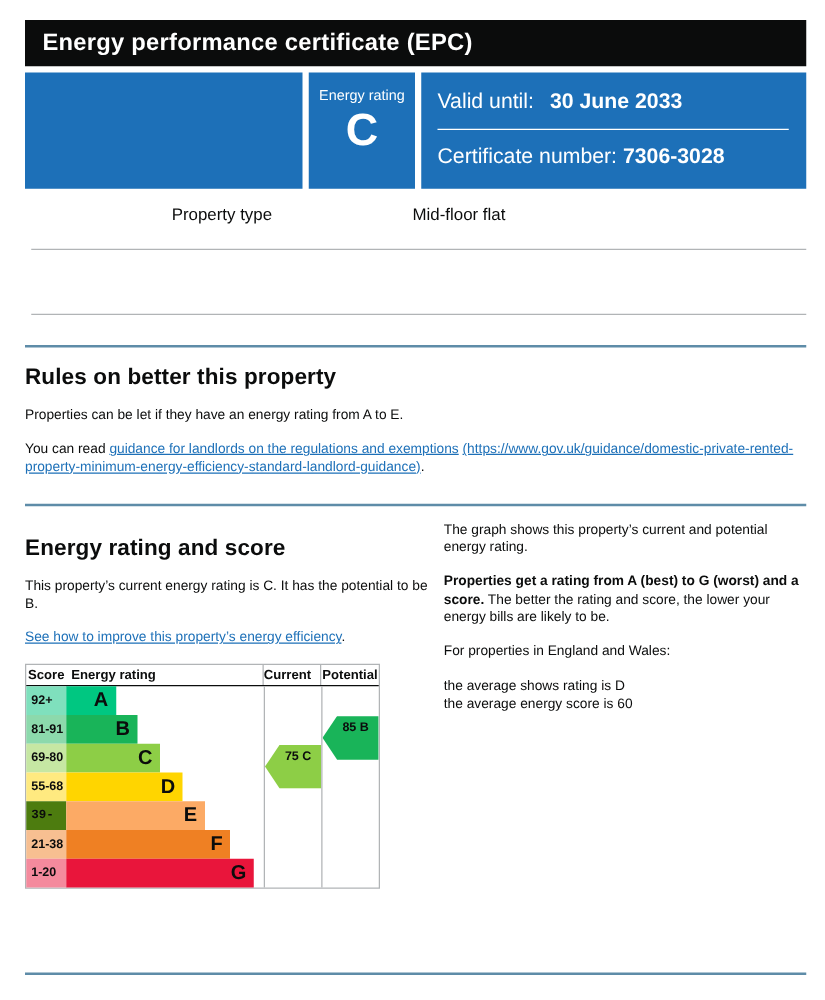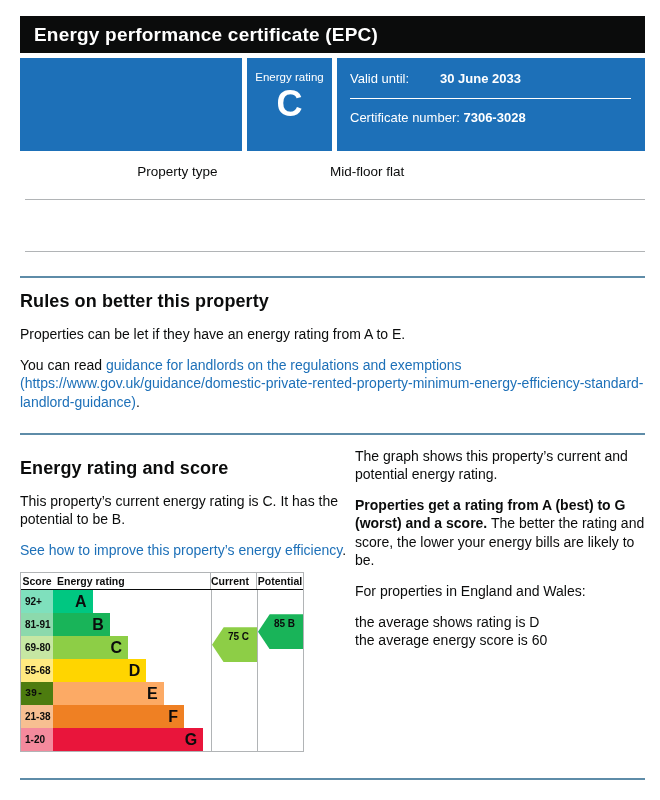--- a/index.html
+++ b/index.html
@@ -29,21 +29,21 @@
     padding-left:14px;
     letter-spacing:.2px;
   }
 
   
   .banner { margin-top:5px; display:flex; gap:5px; height:93px; }
   .banner-left  { flex:1; background:#1d70b8; }
   .banner-mid   { width:85px; background:#1d70b8; color:#fff; text-align:center; }
   .banner-mid .rating-label { font-size:11.5px; margin-top:13px; }
   .banner-mid .rating-value { font-size:36px; font-weight:bold; line-height:1.1; margin-top:1px; }
-  .banner-right { width:308px; background:#1d70b8; color:#fff; padding:13px 14px 0 13px; font-size:13px; }
+  .banner-right { width:308px; background:#1d70b8; color:#fff; padding:13px 14px 0 13px; font-size:17px; }
   .banner-right .row { display:flex; align-items:baseline; }
   .banner-right .lbl { display:inline-block; width:90px; }
   .banner-right .val { font-weight:bold; }
   .banner-right hr {
     border:none; border-top:1px solid #ffffff;
     margin:12px 0 11px 0;
   }
 
   
   .prop-row { margin-top:13px; display:flex; font-size:13.5px; }
@@ -51,23 +51,24 @@
 
   .hairline { border:none; border-top:1px solid #b1b4b6; margin-left:5px; }
   .hl1 { margin-top:20px; }
   .hl2 { margin-top:51px; }
   .blue-divider { border:none; border-top:2px solid #5e8ca8; }
   .bd1 { margin-top:24px; }
   .bd2 { margin-top:22px; }
 
   
   h2 { font-size:18px; font-weight:bold; margin-top:13px; letter-spacing:.1px; }
-  p  { font-size:14px; line-height:1.3; margin-top:13px; }
+  p  { font-size:11px; line-height:1.3; margin-top:13px; }
   a, .link {
     color:#1d70b8;
+    text-decoration:underline;
     cursor:pointer;
     word-break:break-word;
   }
 
   
   .twocol { display:flex; margin-top:10px; }
   .leftcol  { width:335px; }
   .rightcol { width:290px; }
   .rightcol p:first-child { margin-top:2px; }
 
@@ -229,21 +230,21 @@
                 </span>
             </div>
             <div class="band-row">
               <span class="score-cell" style="background: rgb(244, 138, 157);">1-20</span>
               <span class="band-bar-wrap">
                   <span class="band-bar" style="background: rgb(233, 21, 59); display: block; width: 95%;">G</span>
                 </span>
             </div>
             <div class="col-line cur-line"></div>
             <div class="col-line pot-line"></div>
-            <div class="epc-arrow arrow-current" style="background: rgb(141, 206, 70); top: 37px;"><span>75</span>&nbsp;<span>C</span></div>
+            <div class="epc-arrow arrow-current" style="background: rgb(141, 206, 70); top: 47px;"><span>75</span>&nbsp;<span>C</span></div>
             <div class="epc-arrow arrow-potential" style="background: rgb(25, 180, 89); top: 24px;"><span>85</span>&nbsp;<span>B</span></div>
           </div>
         </div>
       </div>
 
       <div class="rightcol">
         <p>The graph shows this property’s current and potential energy rating.</p>
         <p><b>Properties get a rating from A (best) to G (worst) and a score.</b><span> The better the rating and score, the lower your energy bills are likely to be.</span></p>
         <p>For properties in England and Wales:</p>
         <p>

